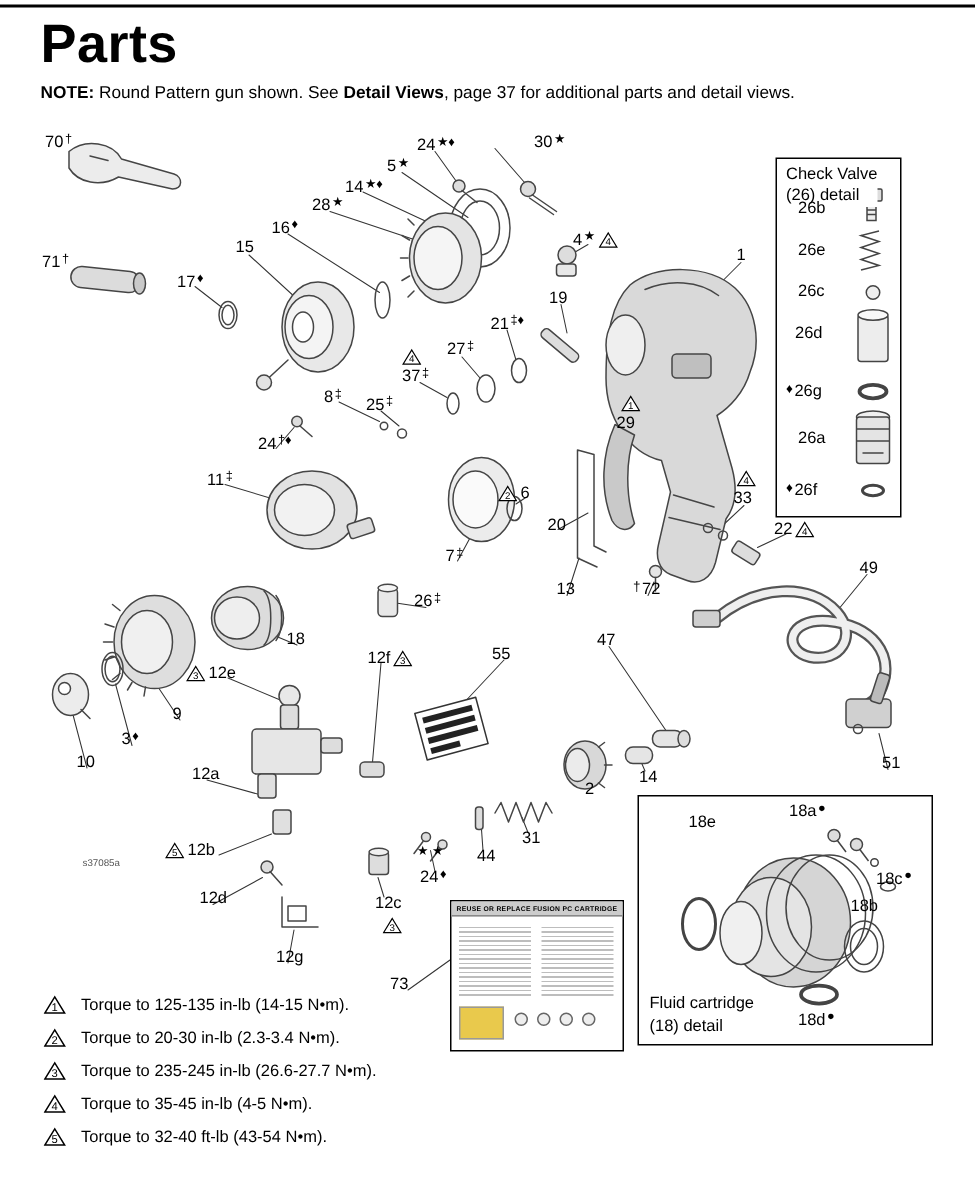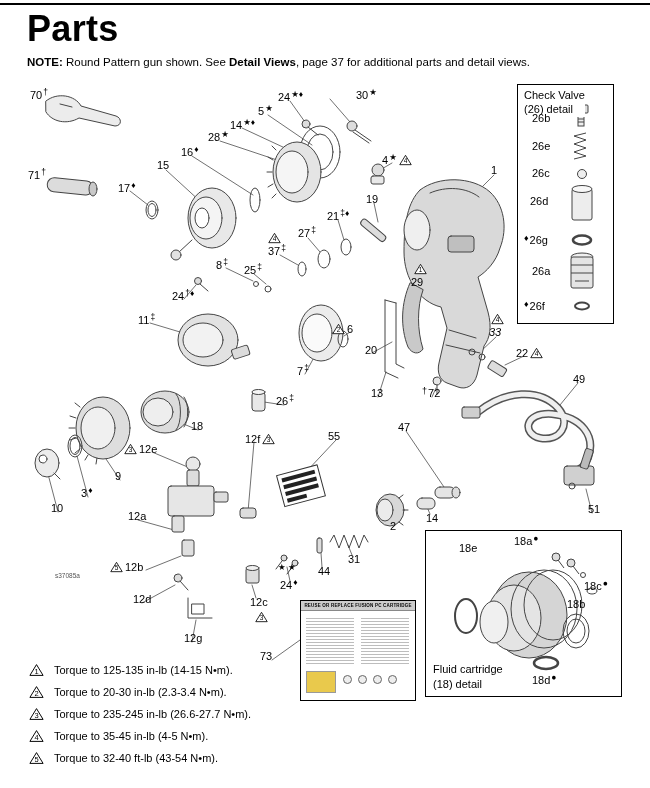--- a/index.html
+++ b/index.html
@@ -11,21 +11,21 @@
   .note{position:absolute;left:27px;top:56px;font-size:11.5px;white-space:nowrap}
   .note b{font-weight:bold}
   #art{position:absolute;left:0;top:0;pointer-events:none}
   .callout{position:absolute;display:inline-flex;align-items:center;font-size:11px;line-height:1;white-space:nowrap;z-index:5}
   .callout .num{font-size:11px}
   .callout .sym{font-size:8.5px;margin-left:1px;transform:translateY(-3px)}
   .callout .pre{font-size:9px;margin-right:1px;transform:translateY(-2px)}
   svg.tri{display:inline-block;margin:0 2px;flex:none}
   .watermark{position:absolute;left:55px;top:572px;font-size:6.5px;color:#555;z-index:4}
   .detail-box{position:absolute;border:1.5px solid #000;background:#fff;z-index:3}
-  #check-box{left:517px;top:84px;width:97px;height:240px}
+  #check-box{left:517px;top:105px;width:84px;height:240px}
   #fluid-box{left:425px;top:530px;width:197px;height:167px}
   .box-title{position:absolute;left:6px;top:4px;font-size:11px;line-height:1.25;background:#fff;z-index:2}
   .box-caption{position:absolute;left:7px;bottom:5px;font-size:11px;line-height:1.3;background:rgba(255,255,255,.7);z-index:2}
   .detail-box svg{position:absolute;left:0;top:0}
   #card73{position:absolute;left:300px;top:600px;width:116px;height:101px;border:1px solid #000;background:#fff;z-index:3}
   .card-header{font-size:4.5px;font-weight:bold;text-align:center;background:#cccccc;padding:2px 1px;border-bottom:1px solid #888;letter-spacing:.2px}
   .card-body{position:relative;height:calc(100% - 13px)}
   .cb-col{position:absolute;top:5px;width:48px;height:50px;background:repeating-linear-gradient(#fff 0 2px,#bdbdbd 2px 3px)}
   .cb-col1{left:5px}.cb-col2{left:60px}
   .cb-yellow{position:absolute;left:5px;top:60px;width:30px;height:22px;background:#e9c94c;border:1px solid #999}
@@ -312,21 +312,21 @@
         </g>
       </g>
     </svg>
     <div class="box-caption">
       <span>Fluid cartridge</span><br>
       <span>(18) detail</span>
     </div>
   <div class="callout" style="left: 33px; top: 12px;">
         <span class="num">18e</span>
       </div>
-      <div class="callout" style="left: 88px; top: 5px;">
+      <div class="callout" style="left: 100px; top: 5px;">
         <span class="num">18a</span>
         <span class="sym">●</span>
       </div>
       <div class="callout" style="left: 158px; top: 50px;">
         <span class="num">18c</span>
         <span class="sym">●</span>
       </div>
       <div class="callout" style="left: 141px; top: 68px;">
         <span class="num">18b</span>
       </div>
@@ -483,21 +483,21 @@
     </div>
     <div class="callout" style="left: 411px; top: 277px;">
       <span class="num">29</span>
     </div>
     <div class="callout" style="left: 489px; top: 313px;">
       <svg class="tri" width="13" height="12" viewBox="0 0 20 18">
         <path d="M10 1.8 L18.8 16.2 H1.2 Z" fill="#fff" stroke="#000" stroke-width="1.3"></path>
         <text x="10" y="14.2" text-anchor="middle" font-size="10" fill="#000" font-family="Liberation Sans, sans-serif">4</text>
       </svg>
     </div>
-    <div class="callout" style="left: 489px; top: 327px; font-style: italic;">
+    <div class="callout" style="left: 489px; top: 327px;">
       <span class="num">33</span>
     </div>
     <div class="callout" style="left: 516px; top: 347px;">
       <span class="num">22</span>
       <svg class="tri" width="13" height="12" viewBox="0 0 20 18">
         <path d="M10 1.8 L18.8 16.2 H1.2 Z" fill="#fff" stroke="#000" stroke-width="1.3"></path>
         <text x="10" y="14.2" text-anchor="middle" font-size="10" fill="#000" font-family="Liberation Sans, sans-serif">4</text>
       </svg>
     </div>
     <div class="callout" style="left: 365px; top: 345px;">

